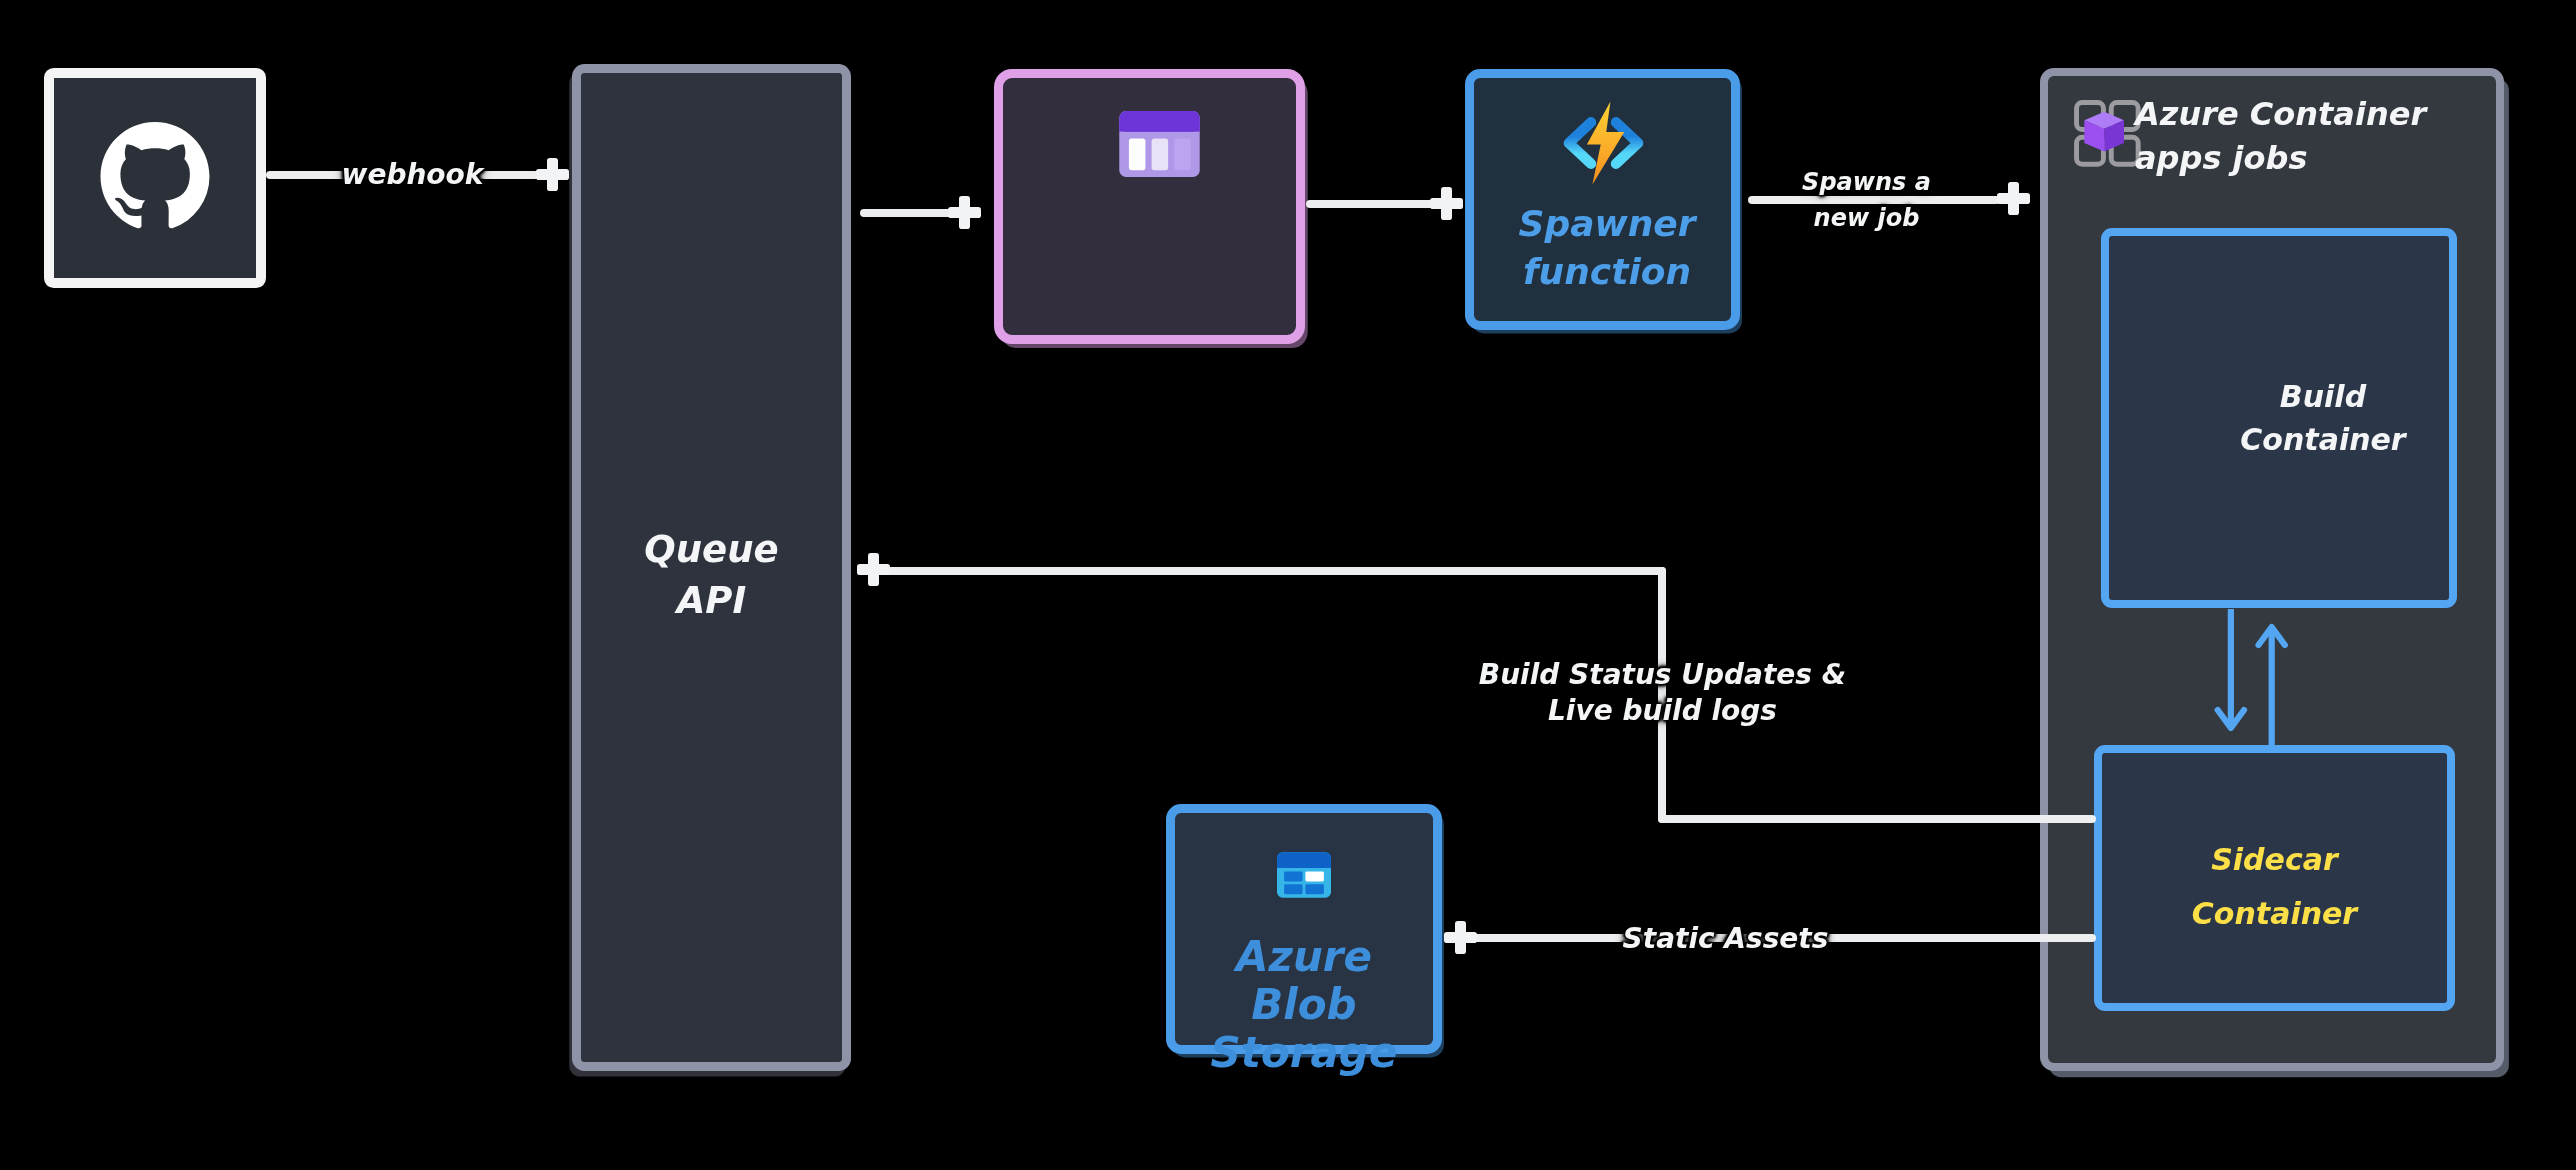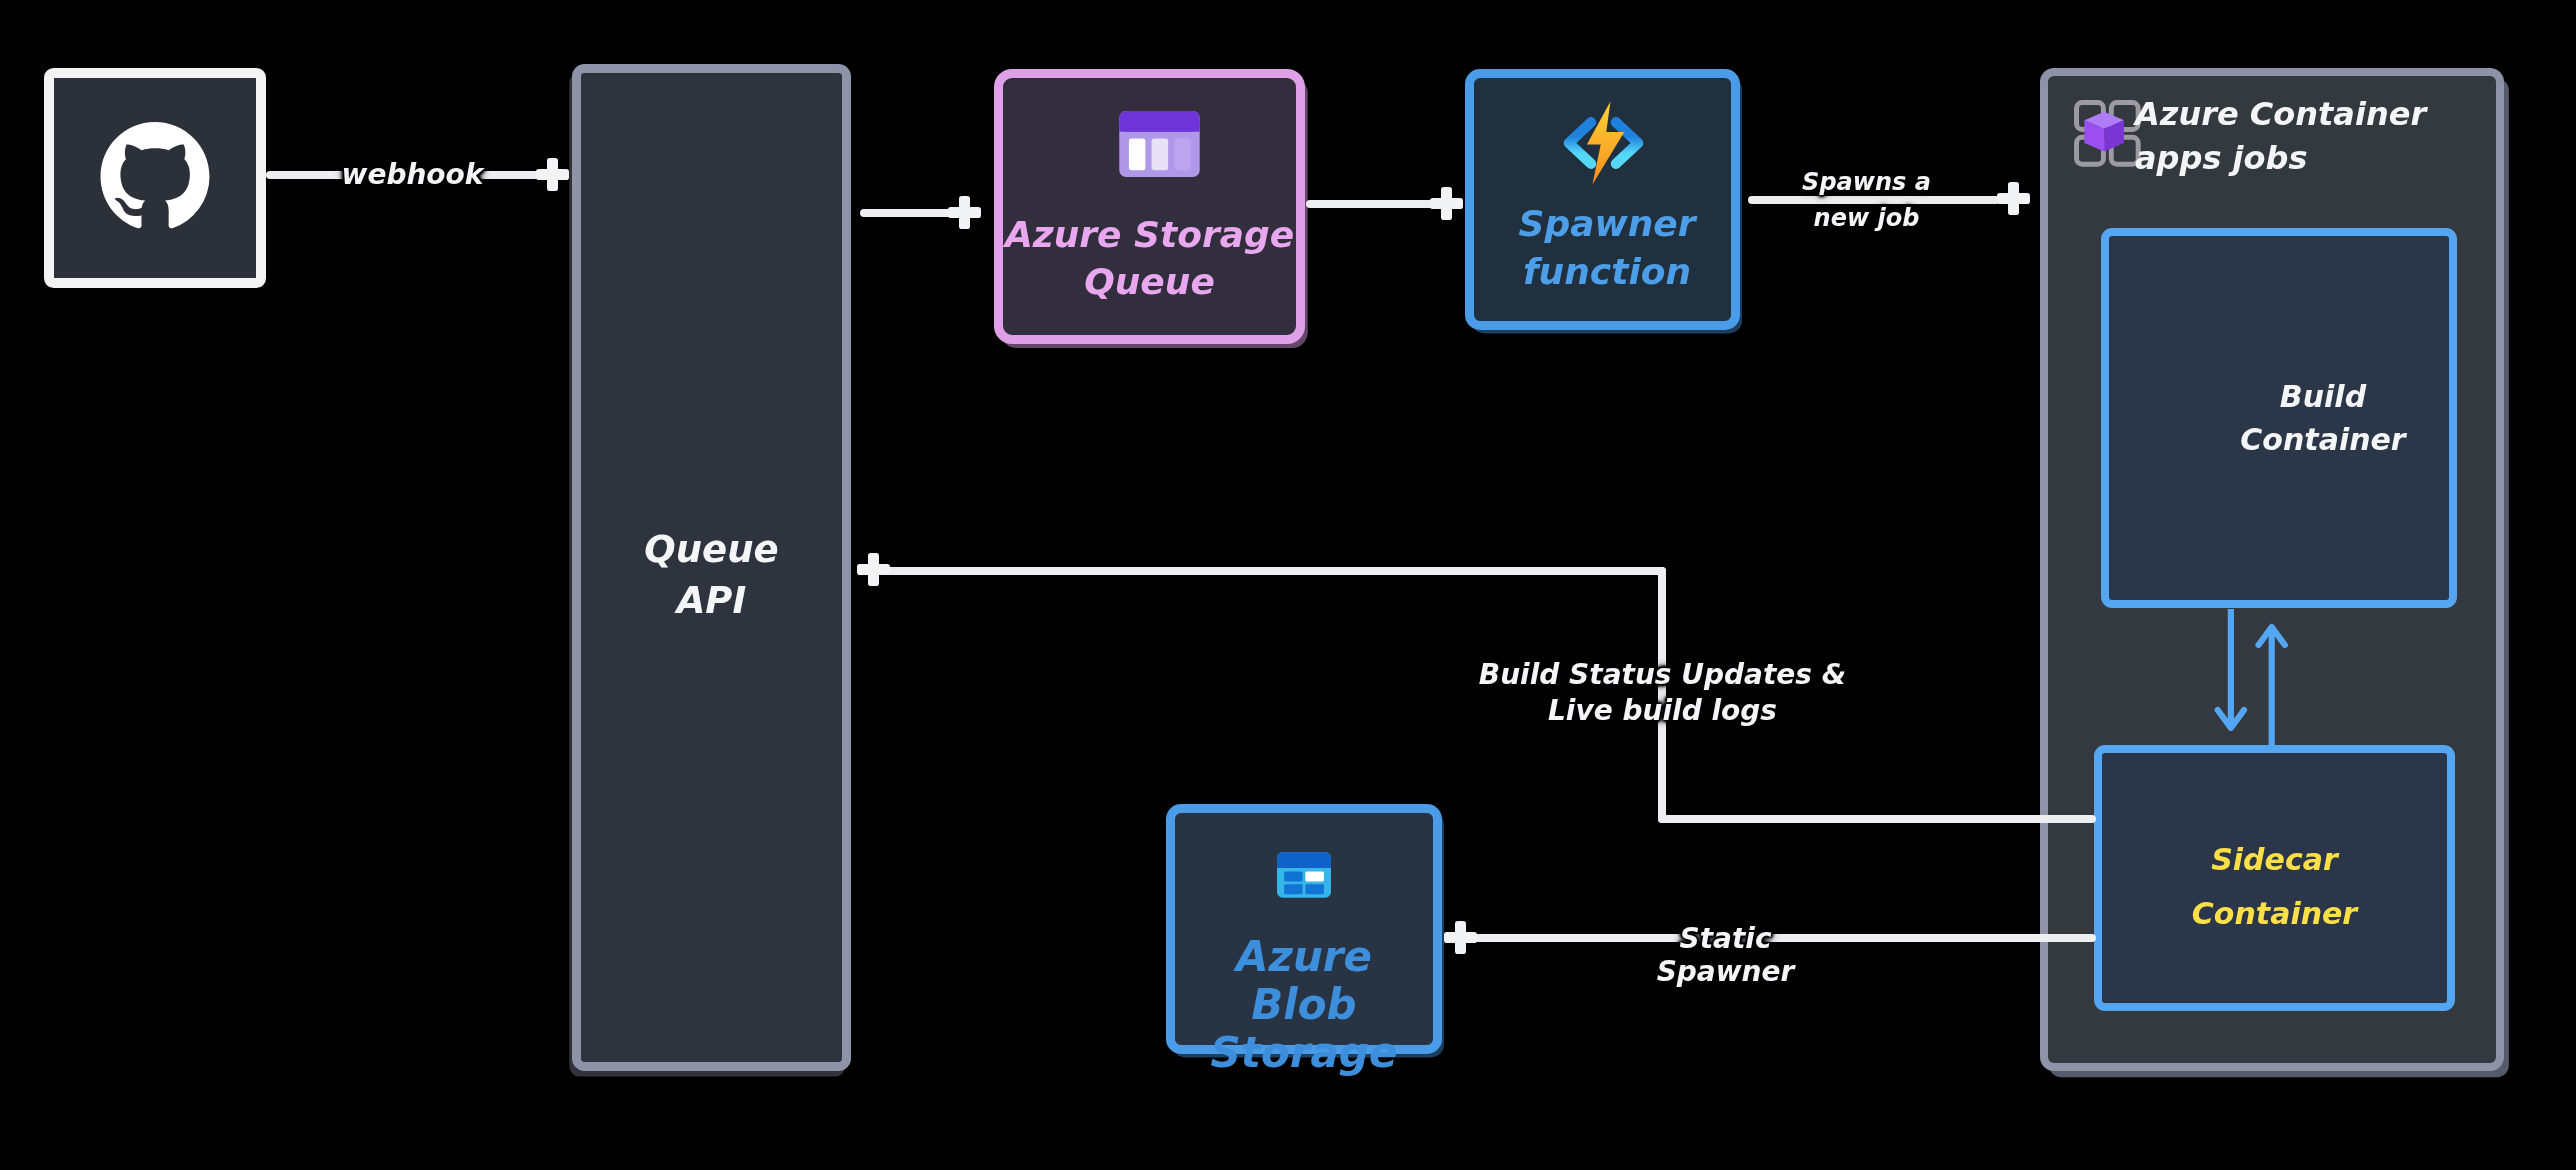--- a/index.html
+++ b/index.html
@@ -69,22 +69,20 @@
   <div class="icon" style="left:1119px;top:111px;">
     <svg width="81" height="66" viewBox="0 0 117 96">
       <rect x="0" y="0" width="117" height="96" rx="10" fill="#AF98E8"></rect>
       <rect x="0" y="0" width="117" height="30" rx="10" fill="#6D35D8"></rect>
       <rect x="0" y="18" width="117" height="12" fill="#6D35D8"></rect>
       <rect x="14" y="40" width="24" height="46" rx="4" fill="#FDFDFE"></rect>
       <rect x="47" y="40" width="24" height="46" rx="4" fill="#E8E2F6"></rect>
       <rect x="80" y="40" width="24" height="46" rx="4" fill="#BCA4F0"></rect>
     </svg>
   </div>
-  <div class="label" style="left:994px;top:211px;width:311px;font-size:36px;line-height:47px;color:#E8A7EF;">Azure Storage
-Queue</div>
 
   <div class="hline" style="left:1306px;top:200px;width:128px;height:7.6px;"></div>
   <div class="plushead" style="left:1430px;top:187px;"></div>
 
   <div class="node spawner-box"></div>
   <div class="icon" style="left:1555px;top:100px;">
     <svg width="97" height="86" viewBox="0 0 140 124">
       <defs>
         <linearGradient id="brkt" x1="0" y1="0" x2="0" y2="1">
           <stop offset="0.35" stop-color="#1E82DC"></stop>
@@ -146,21 +144,21 @@
 
   <div class="hline" style="left:872px;top:567px;width:794px;height:7.6px;z-index:3;"></div>
   <div class="vline" style="left:1658px;top:567px;width:7.6px;height:256px;z-index:3;"></div>
   <div class="hline" style="left:1658px;top:815px;width:438px;height:7.6px;z-index:3;"></div>
   <div class="plushead" style="left:857px;top:553px;z-index:3;"></div>
   <div class="label halo" style="left:1455px;top:657px;width:415px;font-size:28px;line-height:36px;z-index:5;">Build Status Updates &amp;
 Live build logs</div>
 
   <div class="hline" style="left:1459px;top:934px;width:637px;height:7.6px;z-index:3;"></div>
   <div class="plushead" style="left:1444px;top:921px;z-index:3;"></div>
-  <div class="label halo" style="left:1622px;top:922px;width:207px;font-size:28px;z-index:5;">Static Spawner</div>
+  <div class="label halo" style="left:1622px;top:922px;width:207px;font-size:28px;z-index:5;">Static Assets</div>
 
   <div class="node blob-box"></div>
   <div class="icon" style="left:1277px;top:852px;">
     <svg width="54" height="46" viewBox="0 0 76 64">
       <rect x="0" y="0" width="76" height="64" rx="8" fill="#35B5E8"></rect>
       <rect x="0" y="0" width="76" height="22" rx="8" fill="#0F62C8"></rect>
       <rect x="0" y="12" width="76" height="10" fill="#0F62C8"></rect>
       <rect x="10" y="27" width="26" height="14" rx="2" fill="#1173D4"></rect>
       <rect x="40" y="27" width="26" height="14" rx="2" fill="#FFFFFF"></rect>
       <rect x="10" y="45" width="26" height="14" rx="2" fill="#1173D4"></rect>

